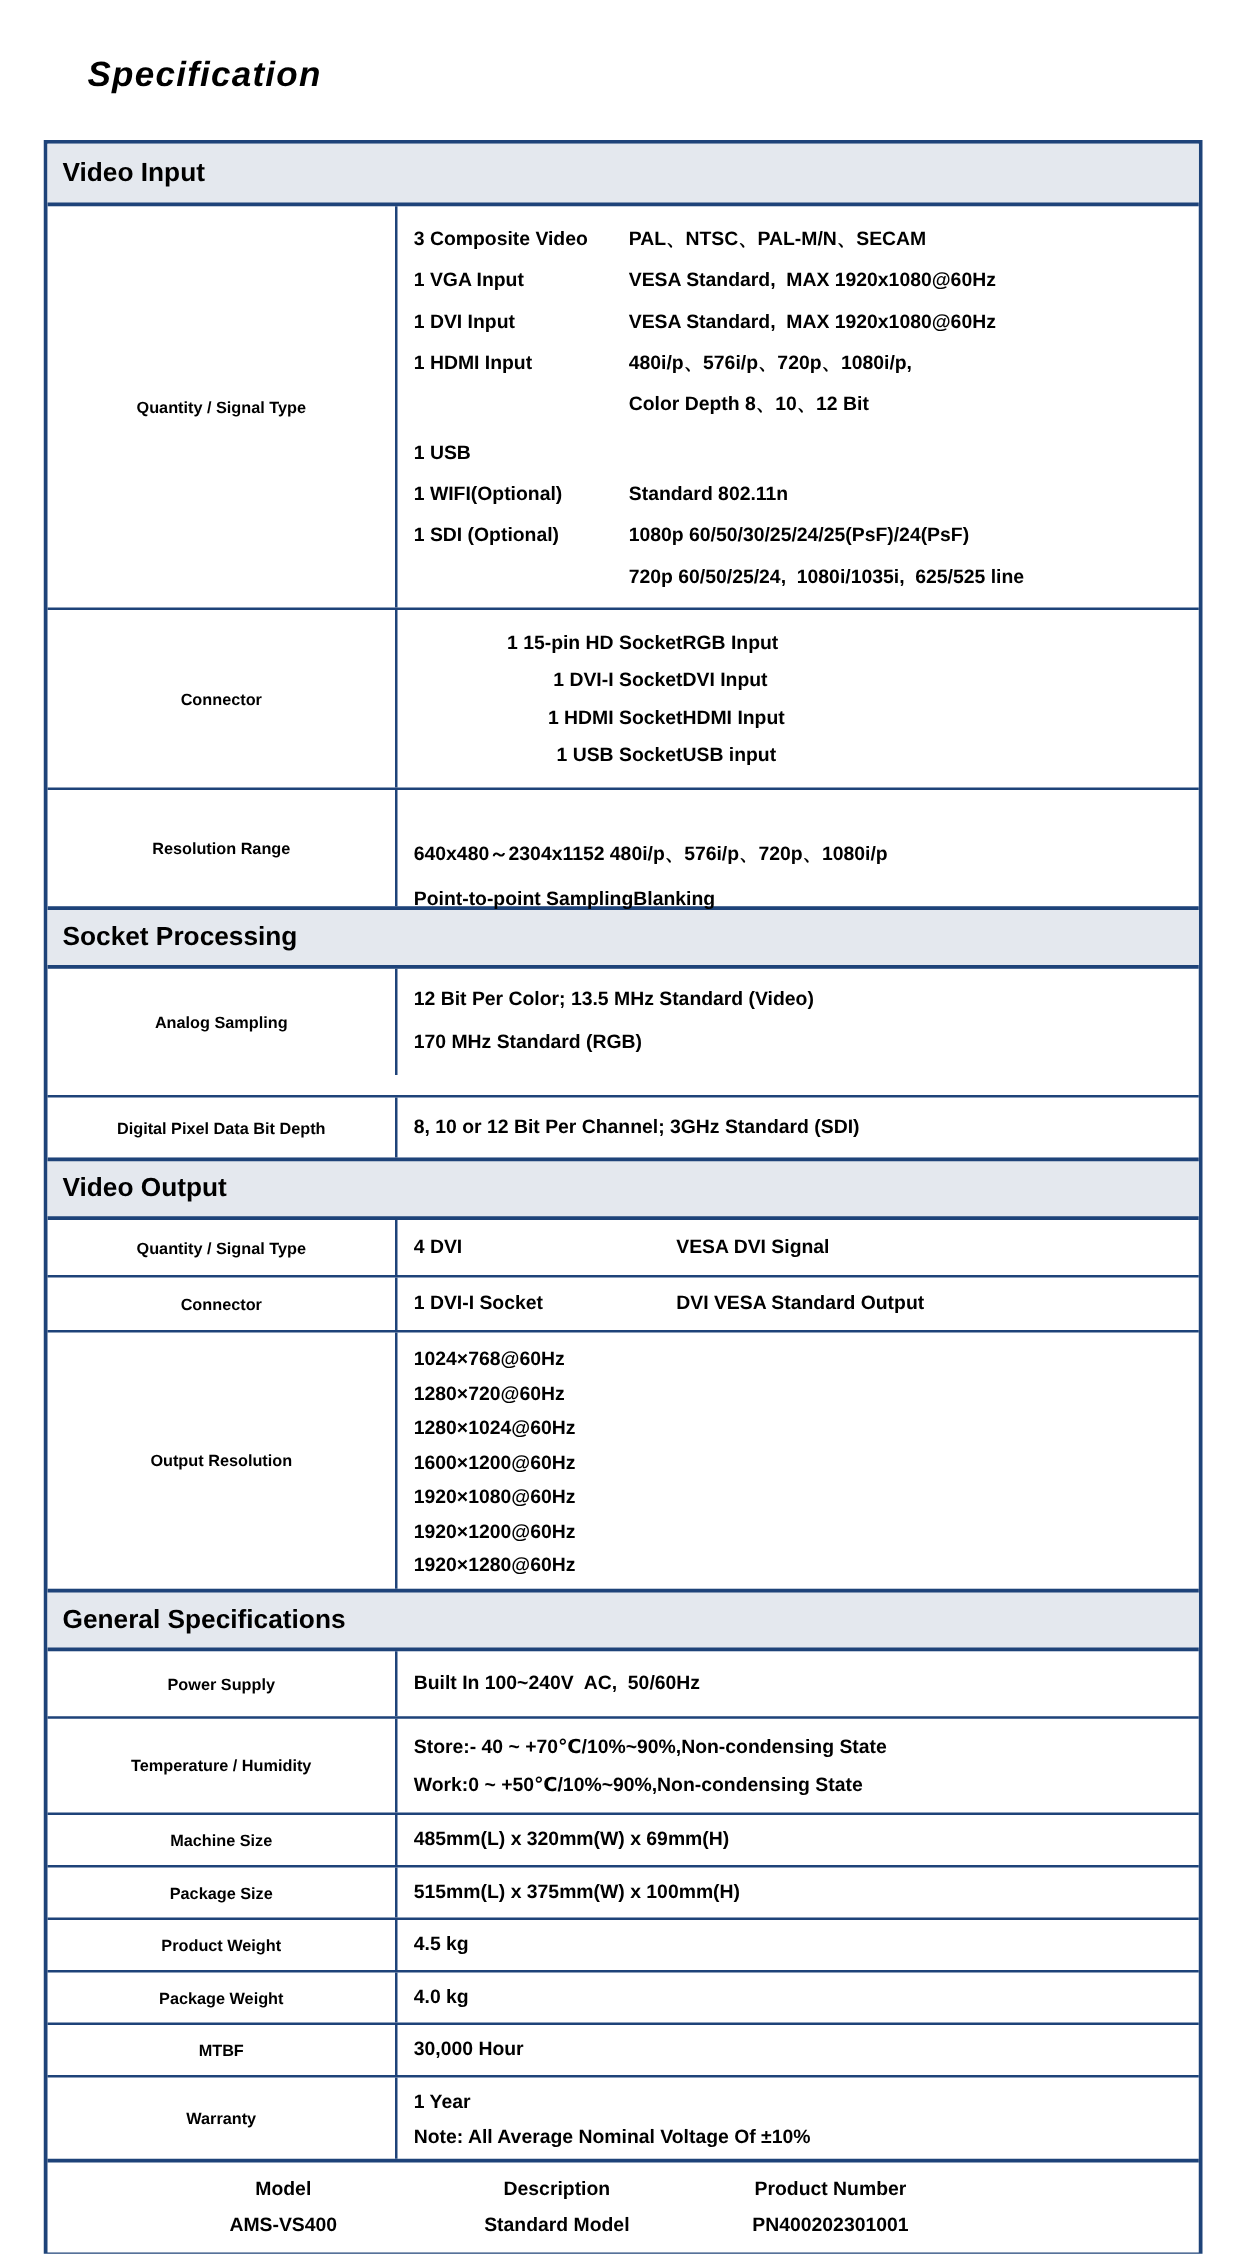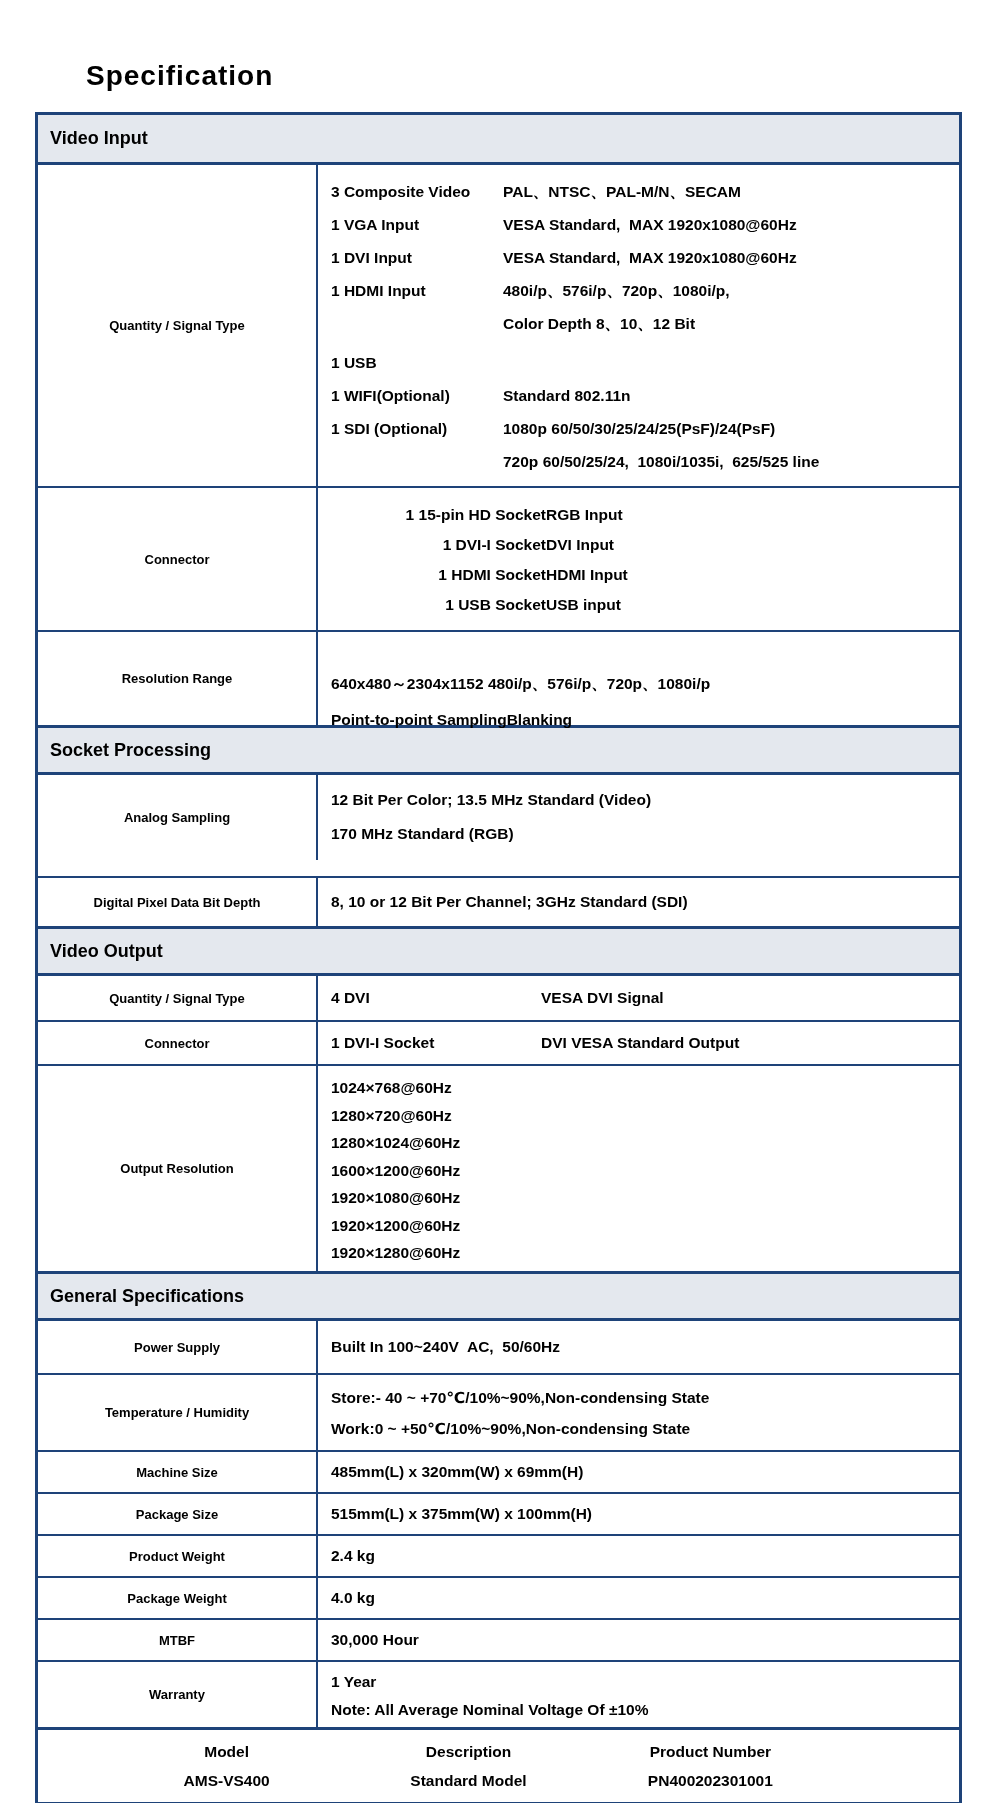--- a/index.html
+++ b/index.html
@@ -6,33 +6,33 @@
     --bd:#1e4379;
     --secbg:#e4e8ee;
   }
   html,body{margin:0;padding:0;}
   body{
     width:1000px;height:1803px;position:relative;background:#ffffff;
     font-family:"Liberation Sans","DejaVu Sans",sans-serif;
     font-weight:bold;color:#000;
   }
   .page-title{
-    position:absolute;left:70px;top:44px;margin:16px;
-    font-size:28px;font-weight:800;letter-spacing:1px;
+    position:absolute;left:70px;top:44px;margin:0;
+    font-size:28px;font-weight:800;letter-spacing:1px;font-style:italic;
   }
   .spec-table{
     position:absolute;left:35px;top:112px;width:927px;
     border:3px solid var(--bd);box-sizing:border-box;background:#fff;
   }
   .sec-header{
     background:var(--secbg);
     border-top:3px solid var(--bd);border-bottom:3px solid var(--bd);
     height:50px;box-sizing:border-box;
     display:flex;align-items:center;padding-left:12px;
-    font-size:18px;
+    font-size:21px;
   }
   .sec-header:first-child{border-top:none;}
   .row{display:flex;box-sizing:border-box;}
   .row + .row{border-top:2px solid var(--bd);}
   .label-cell{
     flex:0 0 280px;width:280px;box-sizing:border-box;
     border-right:2px solid var(--bd);
     display:flex;align-items:center;justify-content:center;
     text-align:left;font-size:13px;padding:0 8px;
   }
@@ -70,21 +70,21 @@
   .r-gs-temp .line{line-height:31px;}
   .r-gs-machine,.r-gs-package,.r-gs-pweight,.r-gs-pkgweight,.r-gs-mtbf{height:42px;}
   .r-gs-warranty{height:67px;}
   .r-gs-warranty .value-cell{padding-top:6px;}
   .r-gs-warranty .line{line-height:28px;}
   
   .row.c .value-cell{display:flex;flex-direction:column;justify-content:center;}
   
   .footer-row{
     height:75px;box-sizing:border-box;border-top:3px solid var(--bd);
-    display:flex;align-items:center;padding-left:8.6%;gap:23px;
+    display:flex;align-items:center;padding-left:8.6%;
   }
   .footer-col{width:26%;text-align:center;font-size:15.5px;line-height:29px;}
 </style>
 </head>
 <body>
 
 <h1 class="page-title">Specification</h1>
 
 <div class="spec-table">
 
@@ -204,21 +204,21 @@
   <div class="row r-gs-package c">
     <div class="label-cell">Package Size</div>
     <div class="value-cell">
       <div class="line"><span>515mm(L) x 375mm(W) x 100mm(H)</span></div>
     </div>
   </div>
 
   <div class="row r-gs-pweight c">
     <div class="label-cell">Product Weight</div>
     <div class="value-cell">
-      <div class="line"><span>2.4 kg</span></div>
+      <div class="line"><span>4.5 kg</span></div>
     </div>
   </div>
 
   <div class="row r-gs-pkgweight c">
     <div class="label-cell">Package Weight</div>
     <div class="value-cell">
       <div class="line"><span>4.0 kg</span></div>
     </div>
   </div>
 

